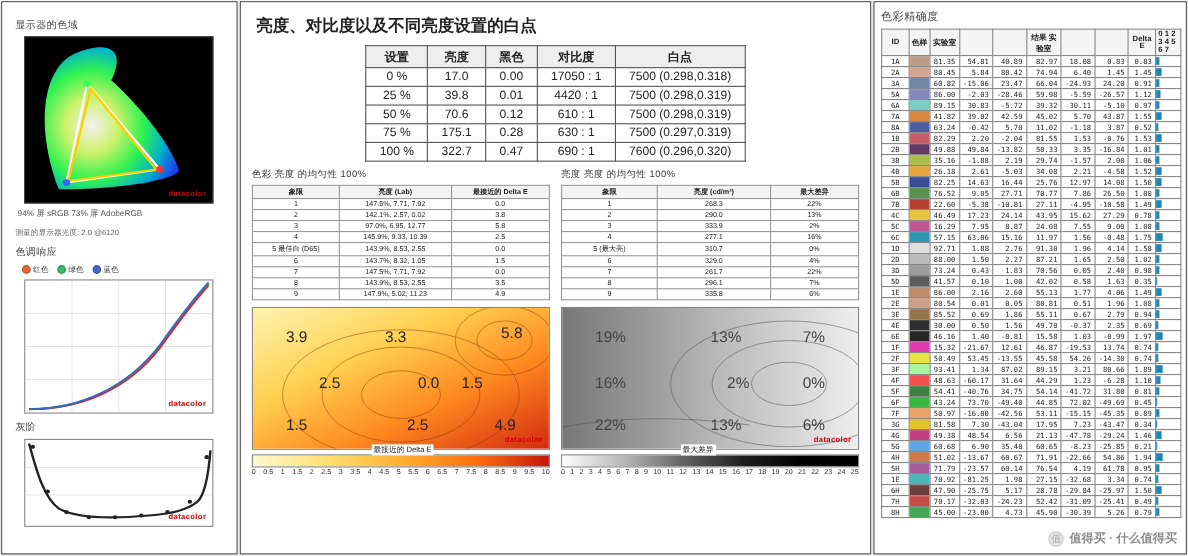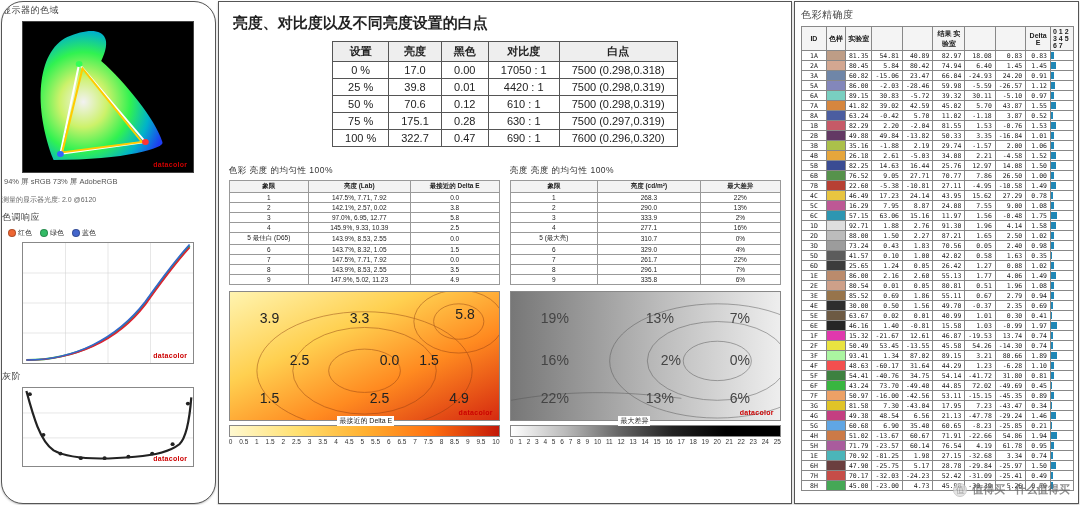--- a/index.html
+++ b/index.html
@@ -15,21 +15,21 @@
     font-size: 9px;
   }
   .col {
     border: 1px solid #555;
     background: #fff;
     margin: 1px;
     box-shadow: 0 1px 2px rgba(0,0,0,0.25);
     box-sizing: border-box;
     overflow: hidden;
   }
-  .col-left   { width: 217px; padding:0;border-radius:22px; }
+  .col-left   { width: 217px; padding:12px; }
   .col-mid    { width: 580px; padding:8px 10px; }
   .col-right  { width: 288px; padding:4px 4px 4px 6px; position:relative; }
 
   .title { color:#444; font-size:9px; margin:2px 0 4px 0; letter-spacing:0.5px;}
   .brand { position:absolute; right:6px; bottom:4px; color:#c00; font-weight:bold; font-size:7px; letter-spacing:0.3px;}
   .chartbox { border:1px solid #888; position:relative; background:#fff; }
   .small { font-size:7px; color:#666; }
 
   
   .gamut-wrap { width:170px; height:150px; margin:0 auto 4px auto; position:relative; background:#000; border:1px solid #444;}
@@ -41,21 +41,21 @@
 
   
   .curvebox { width:170px; height:120px; margin:0 auto 6px auto; }
   .sharpbox { width:170px; height:78px; margin:0 auto 0 auto; }
 
   
   h2.mid-title { font-size:15px; font-weight:600; margin:4px 0 8px 4px; }
   table { border-collapse: collapse; width:auto; }
   .big th, .big td { border:1px solid #555; padding:2px 12px; font-size:11px; text-align:center; }
   .big th { background:#eee; }
-  .mid-half { display:flex; gap:10px; margin-top:16px;}
+  .mid-half { display:flex; gap:10px; margin-top:4px;}
   .half { flex:1; min-width:0; }
   .half .title{font-size:8.5px;color:#333;margin-bottom:3px;}
   .tiny { width:100%; }
   .tiny th, .tiny td { border:1px solid #999; font-size:6.5px; padding:1px 5px; text-align:center; white-space:nowrap; }
   .tiny th { background:#f3f3f3; }
 
   .heatbox { position:relative; height:128px; border:1px solid #888; margin-top:6px;}
   .heatbox svg{display:block;width:100%;height:100%;}
   .heat-lbl { position:absolute; font-size:14px; color:#222; font-weight:500;}
   .heat-lbl.g { color:#444; }
@@ -794,36 +794,20 @@
             <td>  1.00</td>
             <td>42.02</td>
             <td>  0.58</td>
             <td>  1.63</td>
             <td>0.35</td>
             <td class="bar">
               <i style="width: 5%;"></i>
             </td>
           </tr>
           <tr class="acc-row">
-            <td class="id">6D</td>
-            <td class="sw">
-              <i style="background: rgb(60, 60, 60);"></i>
-            </td>
-            <td>25.65</td>
-            <td>  1.24</td>
-            <td>  0.05</td>
-            <td>26.42</td>
-            <td>  1.27</td>
-            <td>  0.08</td>
-            <td>1.02</td>
-            <td class="bar">
-              <i style="width: 14.5714%;"></i>
-            </td>
-          </tr>
-          <tr class="acc-row">
             <td class="id">1E</td>
             <td class="sw">
               <i style="background: rgb(187, 139, 108);"></i>
             </td>
             <td>86.00</td>
             <td>  2.16</td>
             <td>  2.60</td>
             <td>55.13</td>
             <td>  1.77</td>
             <td>  4.06</td>
@@ -874,36 +858,20 @@
             <td>  1.56</td>
             <td>49.70</td>
             <td> -0.37</td>
             <td>  2.35</td>
             <td>0.69</td>
             <td class="bar">
               <i style="width: 9.85714%;"></i>
             </td>
           </tr>
           <tr class="acc-row">
-            <td class="id">5E</td>
-            <td class="sw">
-              <i style="background: rgb(109, 90, 67);"></i>
-            </td>
-            <td>63.67</td>
-            <td>  0.02</td>
-            <td>  0.01</td>
-            <td>40.99</td>
-            <td>  1.01</td>
-            <td>  0.30</td>
-            <td>0.41</td>
-            <td class="bar">
-              <i style="width: 5.85714%;"></i>
-            </td>
-          </tr>
-          <tr class="acc-row">
             <td class="id">6E</td>
             <td class="sw">
               <i style="background: rgb(38, 38, 38);"></i>
             </td>
             <td>46.16</td>
             <td>  1.40</td>
             <td> -0.81</td>
             <td>15.58</td>
             <td>  1.03</td>
             <td> -0.99</td>

